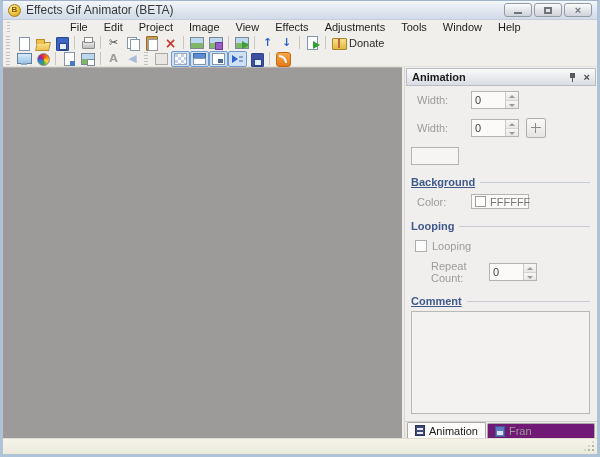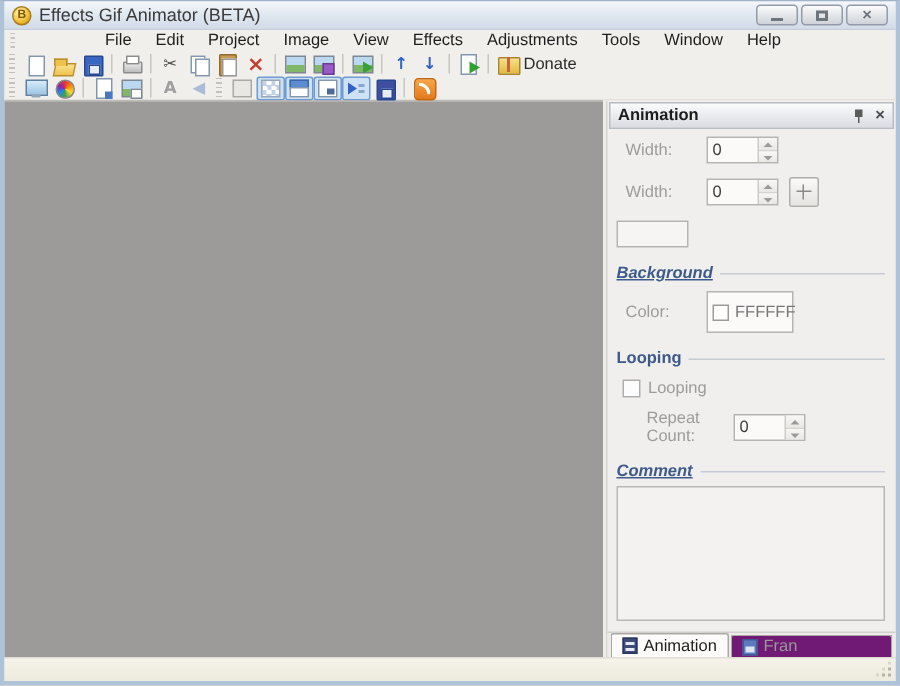--- a/index.html
+++ b/index.html
@@ -137,21 +137,21 @@
   }
   .ph-btns { margin-left:auto; display:flex; gap:7px; align-items:center; }
   .ph-pin { width:9px; height:11px; position:relative; }
   .ph-pin::before { content:""; position:absolute; left:2px; top:1px; width:5px; height:5px; background:#5B5B5B; }
   .ph-pin::after { content:""; position:absolute; left:4px; top:6px; width:1px; height:4px; background:#5B5B5B; }
   .ph-close { font-size:11px; font-weight:bold; color:#4A4A4A; line-height:1; }
 
   .panel-body { flex:1 1 auto; display:flex; flex-direction:column; padding:2px 7px 4px 6px; min-height:0; }
   .section-h { display:flex; align-items:center; gap:5px; color:#3E5A8C; font-weight:bold; margin:5px 0 3px; }
   .section-h::after { content:""; flex:1; height:1px; background:#C6CBD4; }
-  .section-h .u { text-decoration:underline;font-style:italic; }
+  .section-h .u { text-decoration:underline; }
 
   .frow { display:flex; align-items:center; margin:3px 0 6px; }
   .frow .flabel { color:#9D9C9A; width:60px; padding-left:6px; flex:0 0 60px; }
   .frow .flabel.indent { padding-left:20px; width:78px; flex:0 0 78px; }
 
   .spin { display:flex; width:48px; height:18px; border:1px solid #B6B4B1; background:#FBFAF9; }
   .spin-val { flex:1; padding:2px 3px; color:#3F3F3F; }
   .spin-btns { width:13px; flex:0 0 13px; border-left:1px solid #CDCBC8; display:flex; flex-direction:column; }
   .spin-up, .spin-down { flex:1; position:relative; background:linear-gradient(#F8F7F6,#E9E7E4); }
   .spin-up { border-bottom:1px solid #D5D3D0; }
@@ -160,21 +160,21 @@
   .spin-down::after { content:""; position:absolute; left:3px; top:3px; width:0; height:0;
     border-left:3px solid transparent; border-right:3px solid transparent; border-top:3px solid #9A9A9A; }
 
   .size-btn { width:20px; height:20px; margin-left:7px; border:1px solid #B0AEAB; border-radius:2px;
     background:linear-gradient(#FAF9F8,#E6E4E1); position:relative; }
   .size-btn::before { content:""; position:absolute; left:4px; top:8px; width:10px; height:1px; background:#8A8A8A; }
   .size-btn::after { content:""; position:absolute; left:8px; top:4px; width:1px; height:10px; background:#8A8A8A; }
 
   .textbox { width:48px; height:18px; border:1px solid #B6B4B1; background:#F6F5F4; }
 
-  .color-drop { display:flex; align-items:center; gap:4px; width:58px; height:28px;
+  .color-drop { display:flex; align-items:center; gap:4px; width:58px; height:15px;
     border:1px solid #B6B4B1; background:#FBFAF9; padding:0 3px; }
   .swatch { width:11px; height:11px; border:1px solid #9B9B9B; flex:0 0 11px; }
   .color-text { color:#77777A; }
 
   .cb-row { display:flex; align-items:center; gap:5px; margin:5px 0 5px 4px; color:#9D9C9A; }
   .cb-row.indent { margin-left:22px; }
   .cb { width:12px; height:12px; border:1px solid #ADADAD; background:#FCFCFC; flex:0 0 12px; }
 
   .comment-box { flex:1 1 auto; border:1px solid #BAB8B5; background:#F3F2F1; position:relative; margin:1px 0 3px; }
 

